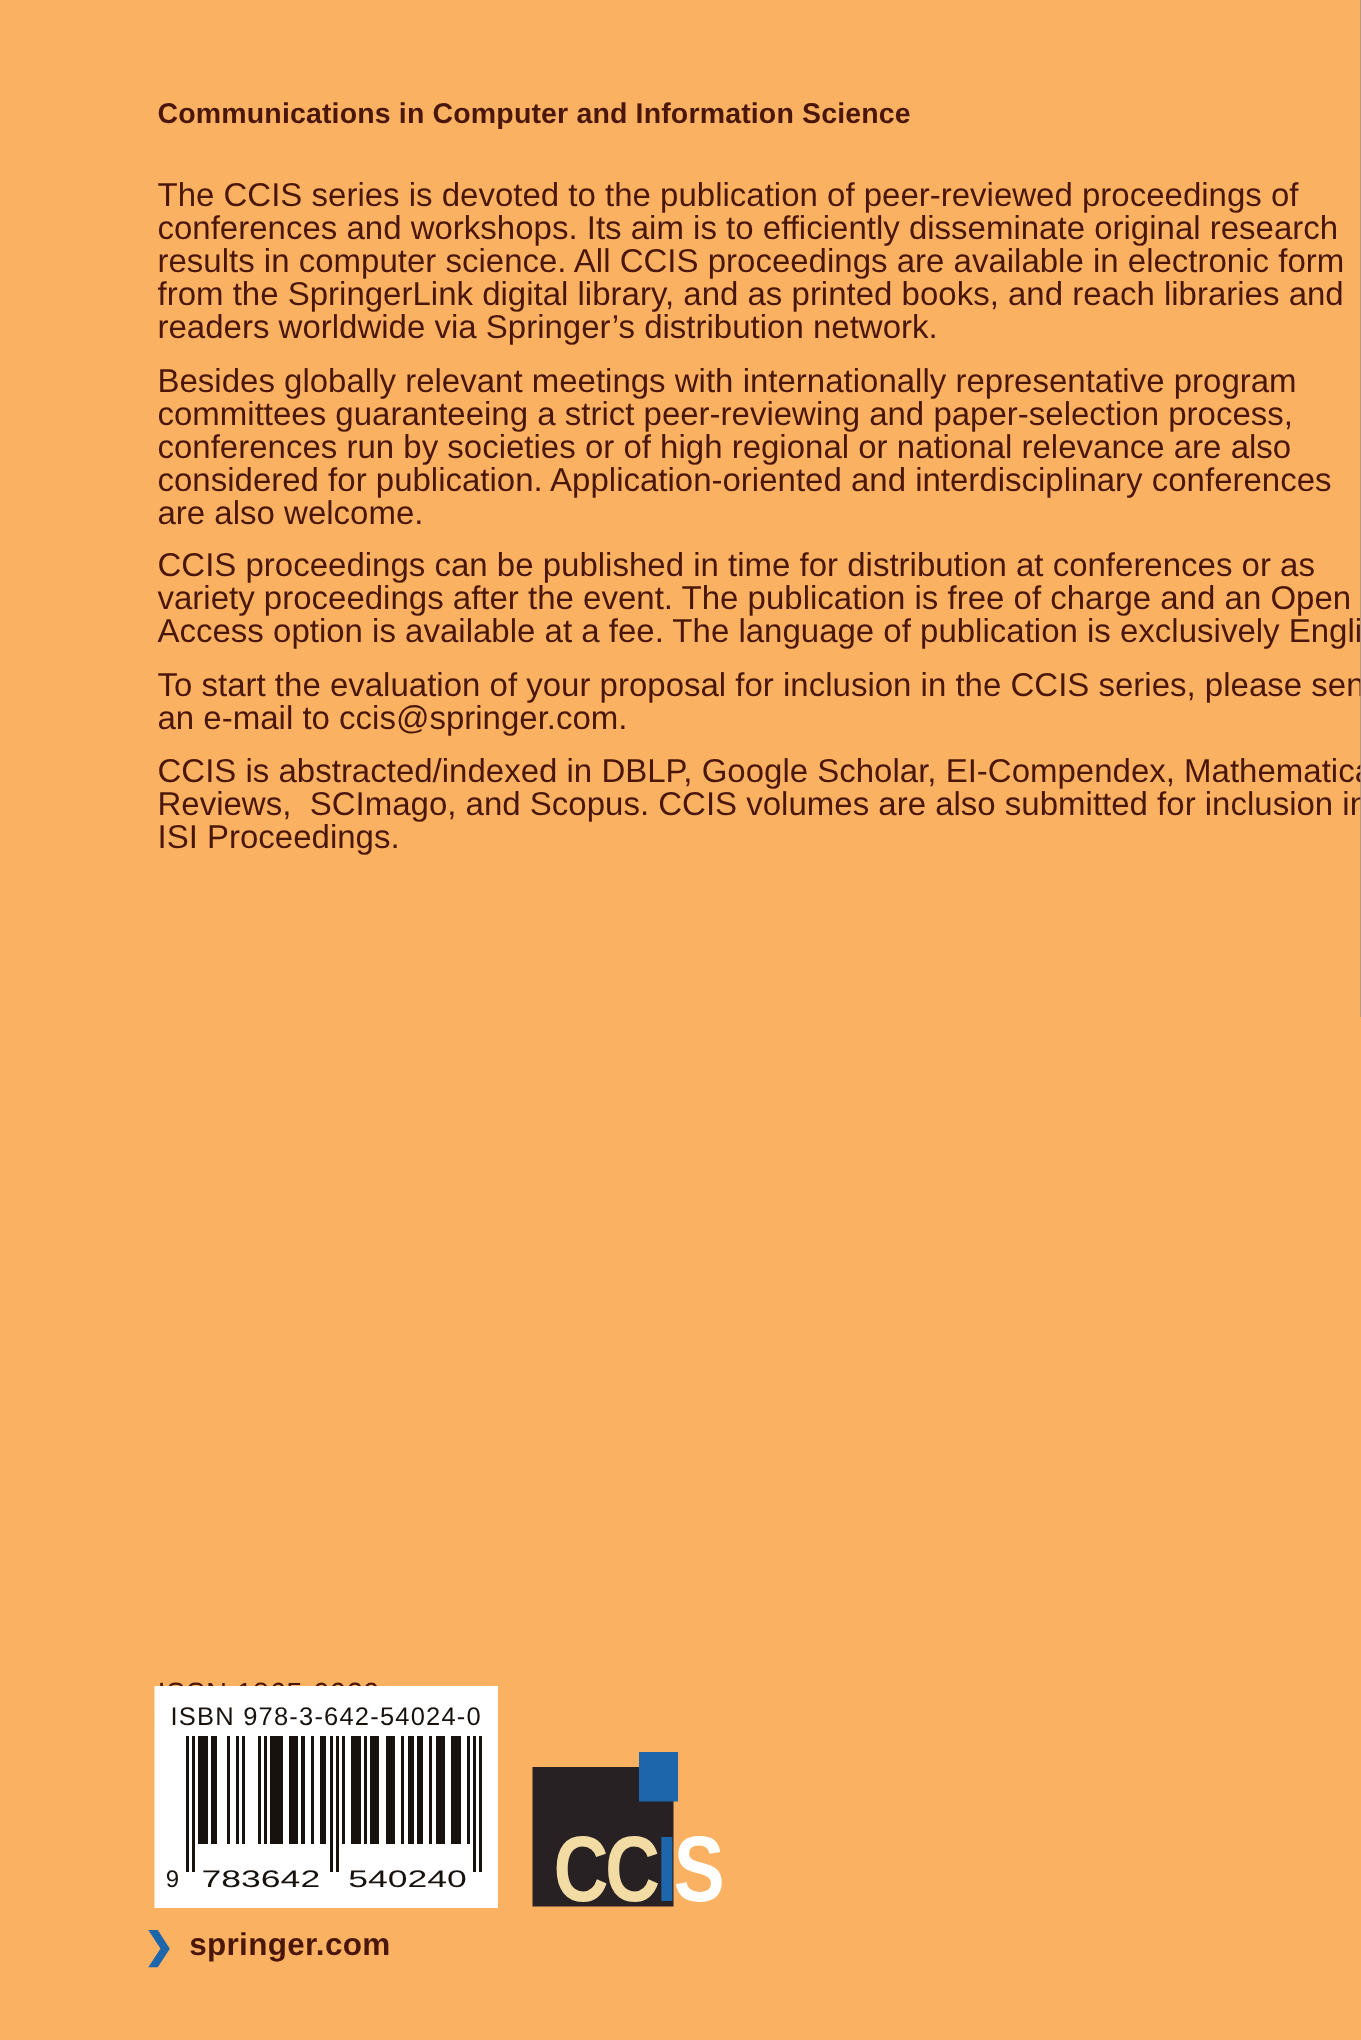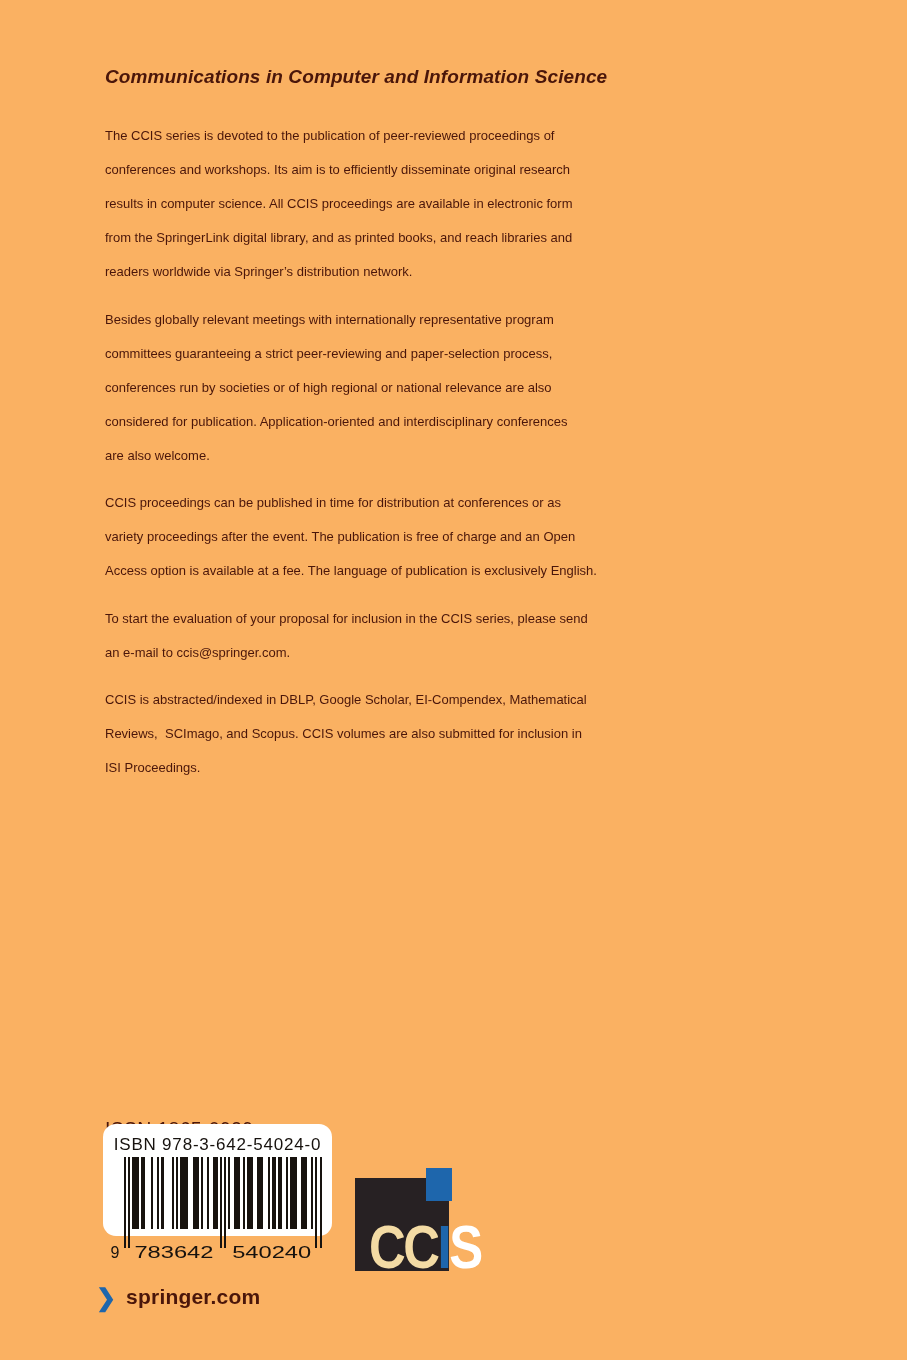--- a/index.html
+++ b/index.html
@@ -7,34 +7,33 @@
     position:relative;
     width:907px;height:1360px;
     background:var(--orange,#FAB162);
     overflow:hidden;
     font-family:"Liberation Sans", sans-serif;
     color:var(--maroon,#4A160A);
   }
   .textcol{position:absolute;left:105px;top:66px;width:710px;}
   .series-title{
     font-size:19px;font-weight:700;margin:0 0 31px 0;
-    color:var(--maroon);letter-spacing:0.1px;font-style:italic;
+    color:var(--maroon);letter-spacing:0.1px;
   }
   .para{
-    font-size:13px;line-height:34px;margin:0 0 13.5px 0;
+    font-size:22px;line-height:22px;margin:0 0 13.5px 0;
     white-space:pre;color:var(--maroon);font-weight:400;
   }
   .issn{
     position:absolute;left:105px;top:1086px;
     font-size:19.5px;letter-spacing:0.3px;color:var(--maroon);margin-top:32px;
   }
   .barcode-box{
-    position:absolute;left:103px;top:1124px;width:229px;height:112px;
+    position:absolute;left:103px;top:1124px;width:229px;height:148px;
     background:#ffffff;
-    border-radius:13px;
   }
   .isbn-label{
     text-align:center;margin-top:11px;font-size:17px;
     color:var(--ink,#17120e);letter-spacing:0.8px;font-weight:400;
   }
   .barcode-svg{position:absolute;left:4px;top:33px;}
   .ccis-logo{position:absolute;left:355px;top:1168px;width:140px;height:110px;}
   .sq-black{position:absolute;left:0;top:10px;width:94px;height:93px;background:var(--logoblack,#272123);}
   .sq-blue{position:absolute;left:71px;top:0;width:26px;height:33px;background:var(--blue,#1E66AC);}
   .logo-letters{

